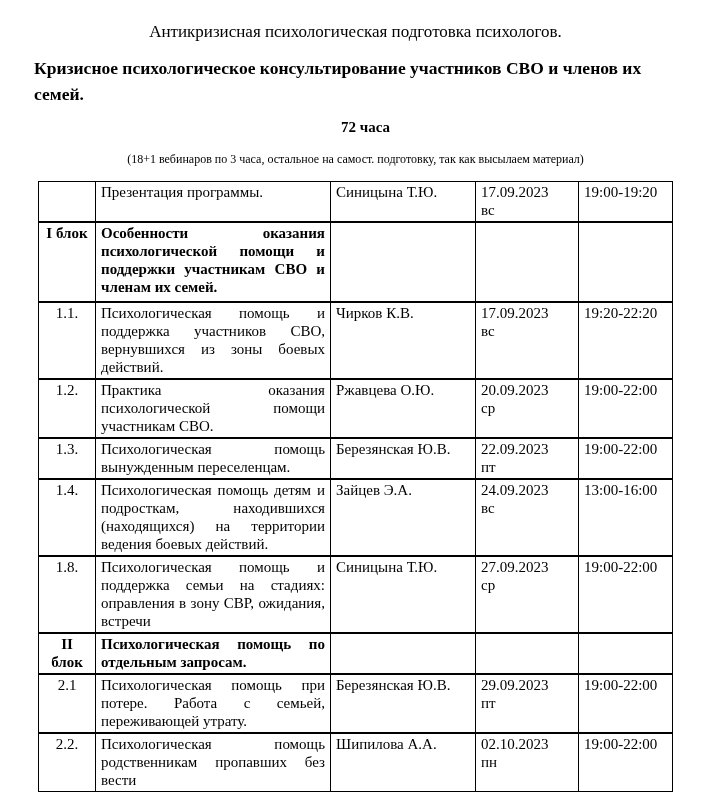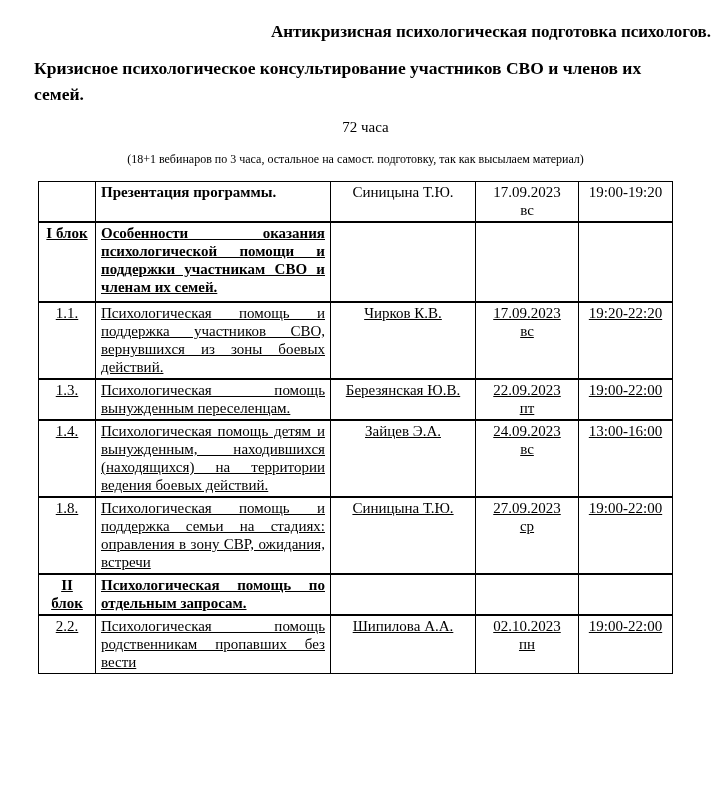--- a/index.html
+++ b/index.html
@@ -11,37 +11,36 @@
   }
   .page {
     position: relative;
     width: 711px;
     height: 802px;
     overflow: hidden;
     background: #ffffff;
   }
   .doc-title {
     margin-top: 22px;
-    text-align: right;
+    text-align: center;
     font-size: 17px;
     line-height: 20px;
-    font-weight: bold;
   }
   .doc-subtitle {
     margin-top: 13px;
     padding: 0 34px;
     text-align: left;
     font-weight: bold;
     font-size: 17.5px;
     line-height: 26px;
   }
   .doc-hours {
     margin-top: 11px;
     text-align: center;
-    font-weight: normal;
+    font-weight: bold;
     font-size: 15px;
     line-height: 18px;
     padding-left: 20px;
   }
   .doc-note {
     margin-top: 14px;
     text-align: center;
     font-size: 12px;
     line-height: 18px;
   }
@@ -54,34 +53,32 @@
     line-height: 18px;
   }
   table.schedule td {
     border: 1px solid #000000;
     vertical-align: top;
     padding: 1px 5px 2px 5px;
     overflow: hidden;
   }
   table.schedule tr + tr td {
     border-top: 2px solid #000000;
-    text-decoration: underline;
   }
   td.c-num {
     text-align: center;
     padding-left: 2px;
     padding-right: 2px;
   }
   td.c-topic {
     text-align: justify;
   }
   td.c-speaker, td.c-date, td.c-time {
-    text-align: center;
-  }
-  .bold-cell { font-weight: bold; }
+  }
+  .bold-cell { font-weight: normal; }
   tr.block-row td { font-weight: bold; }
 </style>
 </head>
 <body>
 
 <div class="page">
 
   <div class="doc-title">Антикризисная психологическая подготовка психологов.</div>
   <div class="doc-subtitle">Кризисное психологическое консультирование участников СВО и членов их семей.</div>
   <div class="doc-hours">72 часа</div>
@@ -123,35 +120,45 @@
         <td class="c-num">1.1.</td>
         <td class="c-topic">Психологическая помощь и поддержка участников СВО, вернувшихся из зоны боевых действий.</td>
         <td class="c-speaker">Чирков К.В.</td>
         <td class="c-date">
           <div>17.09.2023</div>
           <div>вс</div>
         </td>
         <td class="c-time">19:20-22:20</td>
       </tr>
 
+      <tr style="height:58px">
+        <td class="c-num">1.2.</td>
+        <td class="c-topic">Практика оказания психологической помощи участникам СВО.</td>
+        <td class="c-speaker">Ржавцева О.Ю.</td>
+        <td class="c-date">
+          <div>20.09.2023</div>
+          <div>ср</div>
+        </td>
+        <td class="c-time">19:00-22:00</td>
+      </tr>
 
       <tr style="height:40px">
         <td class="c-num">1.3.</td>
         <td class="c-topic">Психологическая помощь вынужденным переселенцам.</td>
         <td class="c-speaker">Березянская Ю.В.</td>
         <td class="c-date">
           <div>22.09.2023</div>
           <div>пт</div>
         </td>
         <td class="c-time">19:00-22:00</td>
       </tr>
 
       <tr style="height:71px">
         <td class="c-num">1.4.</td>
-        <td class="c-topic">Психологическая помощь детям и вынужденным, находившихся (находящихся) на территории ведения боевых действий.</td>
+        <td class="c-topic">Психологическая помощь детям и подросткам, находившихся (находящихся) на территории ведения боевых действий.</td>
         <td class="c-speaker">Зайцев Э.А.</td>
         <td class="c-date">
           <div>24.09.2023</div>
           <div>вс</div>
         </td>
         <td class="c-time">13:00-16:00</td>
       </tr>
 
       <tr style="height:72px">
         <td class="c-num">1.8.</td>
@@ -168,20 +175,30 @@
         <td class="c-num">II блок</td>
         <td class="c-topic">Психологическая помощь по отдельным запросам.</td>
         <td class="c-speaker"></td>
         <td class="c-date">
           <div></div>
           <div></div>
         </td>
         <td class="c-time"></td>
       </tr>
 
+      <tr style="height:55px">
+        <td class="c-num">2.1</td>
+        <td class="c-topic">Психологическая помощь при потере. Работа с семьей, переживающей утрату.</td>
+        <td class="c-speaker">Березянская Ю.В.</td>
+        <td class="c-date">
+          <div>29.09.2023</div>
+          <div>пт</div>
+        </td>
+        <td class="c-time">19:00-22:00</td>
+      </tr>
 
       <tr style="height:55px">
         <td class="c-num">2.2.</td>
         <td class="c-topic">Психологическая помощь родственникам пропавших без вести</td>
         <td class="c-speaker">Шипилова А.А.</td>
         <td class="c-date">
           <div>02.10.2023</div>
           <div>пн</div>
         </td>
         <td class="c-time">19:00-22:00</td>

